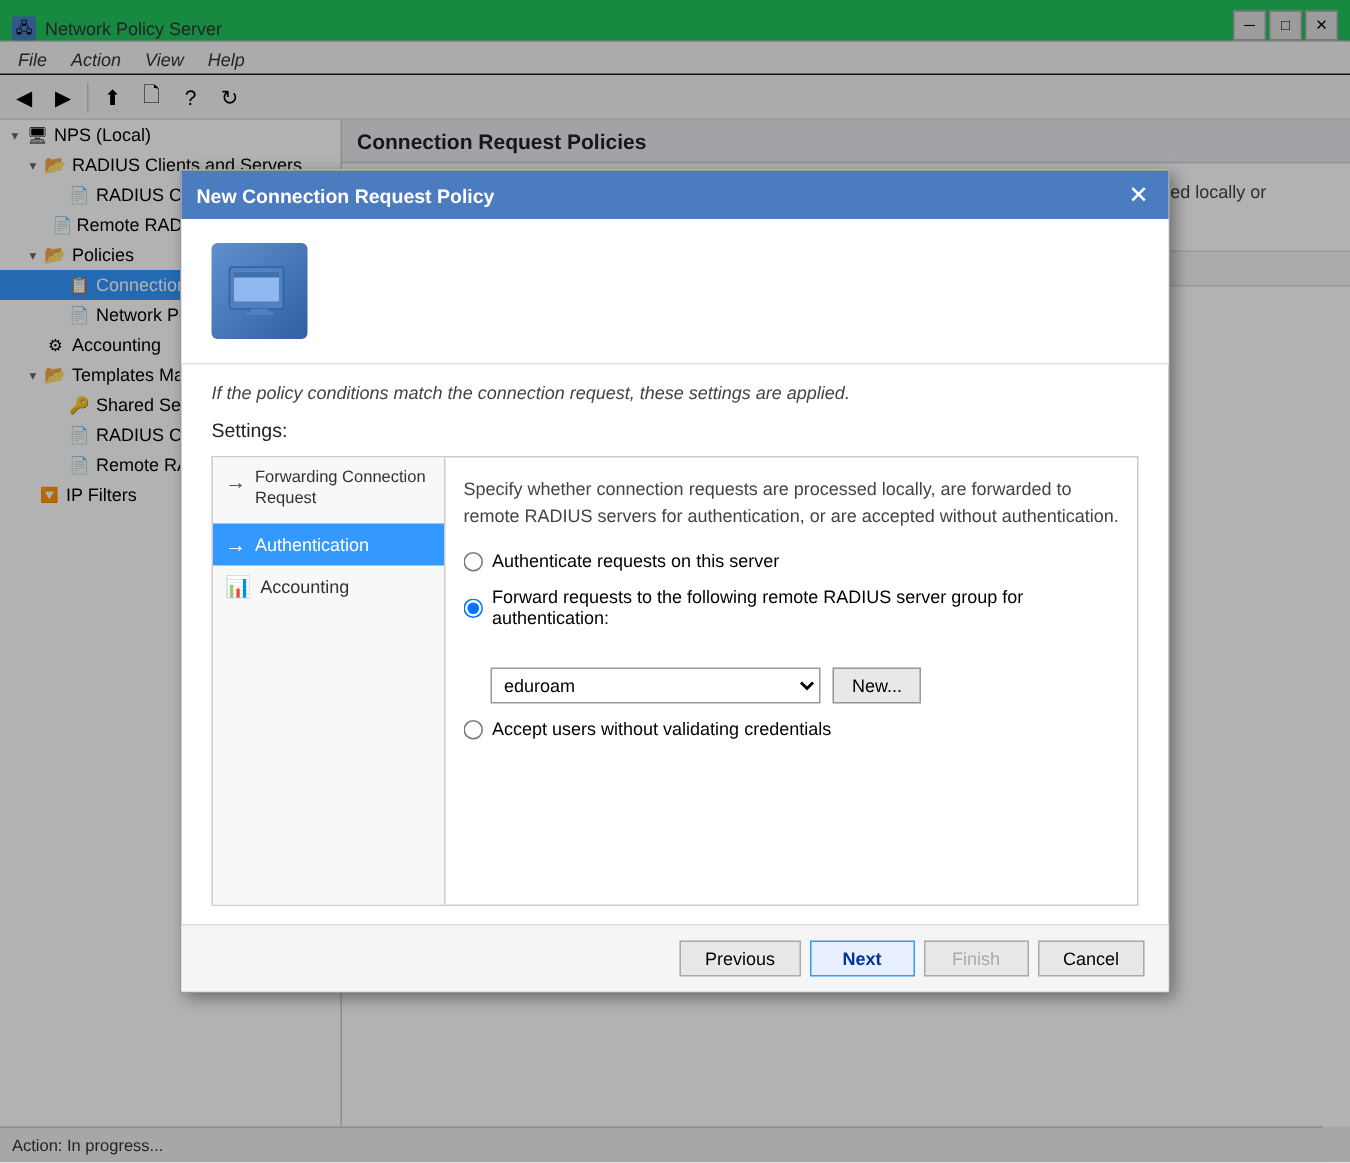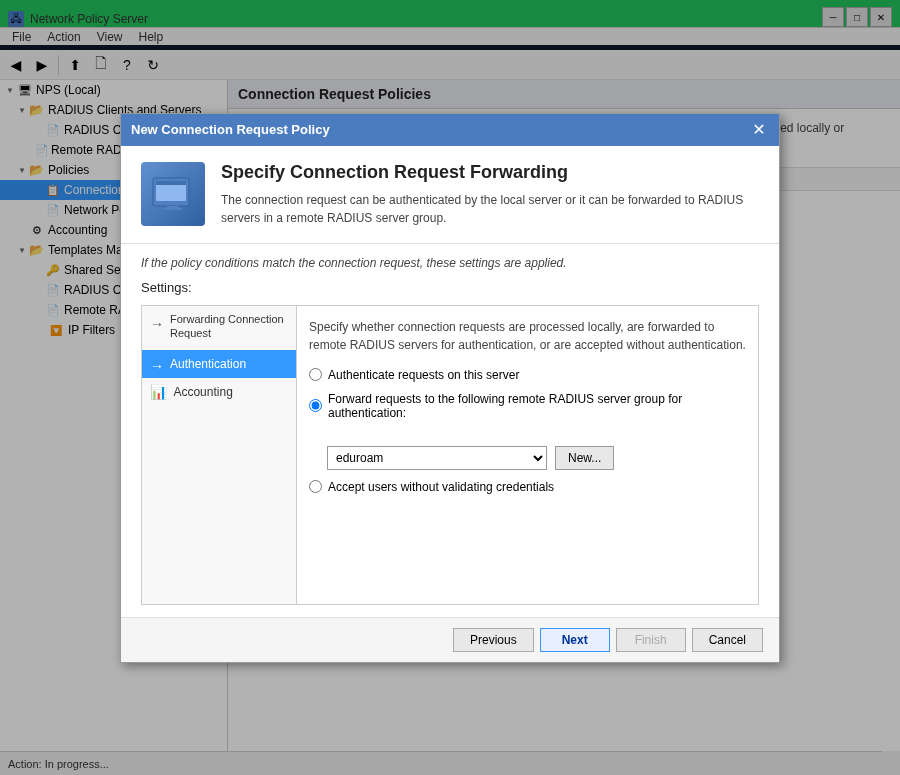--- a/index.html
+++ b/index.html
@@ -18,25 +18,26 @@
     .title-bar-left { display: flex; align-items: center; gap: 6px; }
     .title-bar-icon { width: 16px; height: 16px; background: #4a7cc7; border-radius: 2px; display: flex; align-items: center; justify-content: center; }
     .title-bar-icon::before { content: '🖧'; font-size: 10px; }
     .title-bar-text { font-size: 12px; color: #333; }
     .title-bar-controls { display: flex; gap: 2px; }
     .title-bar-btn { width: 22px; height: 20px; border: 1px solid #aaa; background: #e0e0e0; cursor: pointer; display: flex; align-items: center; justify-content: center; font-size: 10px; }
 
     
     .menu-bar {
       background: #f5f5f5;
-      border-bottom: 5px solid #0f172a;
+      border-bottom: 1px solid #0f172a;
       height: 22px;
       display: flex;
-      align-items: flex-start;
+      align-items: flex-end;
       padding: 0 4px;
+      font-style: italic;
     }
     .menu-item {
       padding: 2px 8px;
       cursor: pointer;
       font-size: 12px;
       color: #333;
     }
 
     
     .toolbar {
@@ -405,21 +406,21 @@
     <div class="tree-item" style="padding-left:32px;">
       <span class="tree-toggle"></span>
       <span class="tree-icon doc-icon"></span>
       <span>RADIUS Clients</span>
     </div>
     <div class="tree-item" style="padding-left:32px;">
       <span class="tree-toggle"></span>
       <span class="tree-icon doc-icon"></span>
       <span>Remote RADIUS Servers</span>
     </div>
-    <div class="tree-item" style="padding-left:36px;text-align:center;">
+    <div class="tree-item" style="padding-left:12px;text-align:center;">
       <span class="tree-toggle"></span>
       <span class="tree-icon filter-icon"></span>
       <span>IP Filters</span>
     </div>
   </div>
 
   <div class="content-panel">
     <div class="content-header">Connection Request Policies</div>
     <div class="content-description">
       <div class="content-desc-icon">📋</div>
@@ -448,24 +449,20 @@
 
     <div class="modal-header">
       <div class="modal-header-icon">
         <svg width="48" height="48" viewBox="0 0 48 48">
           <rect x="4" y="8" width="36" height="28" rx="2" fill="#5080c0" stroke="#3060a0" stroke-width="1"></rect>
           <rect x="7" y="11" width="30" height="20" rx="1" fill="#90b8f0"></rect>
           <rect x="7" y="11" width="30" height="4" fill="#4070b0"></rect>
           <line x1="15" y1="39" x2="33" y2="39" stroke="#5080c0" stroke-width="2"></line>
           <rect x="18" y="36" width="12" height="4" fill="#5080c0"></rect>
         </svg>
-      </div>
-      <div class="modal-header-content">
-        <h2>Specify Connection Request Forwarding</h2>
-        <p>The connection request can be authenticated by the local server or it can be forwarded to RADIUS servers in a remote RADIUS server group.</p>
       </div>
     </div>
 
     <div class="modal-body">
       <p class="modal-condition-text">If the policy conditions match the connection request, these settings are applied.</p>
       <div class="settings-label">Settings:</div>
 
       <div class="settings-layout">
 
         <div class="settings-nav">

